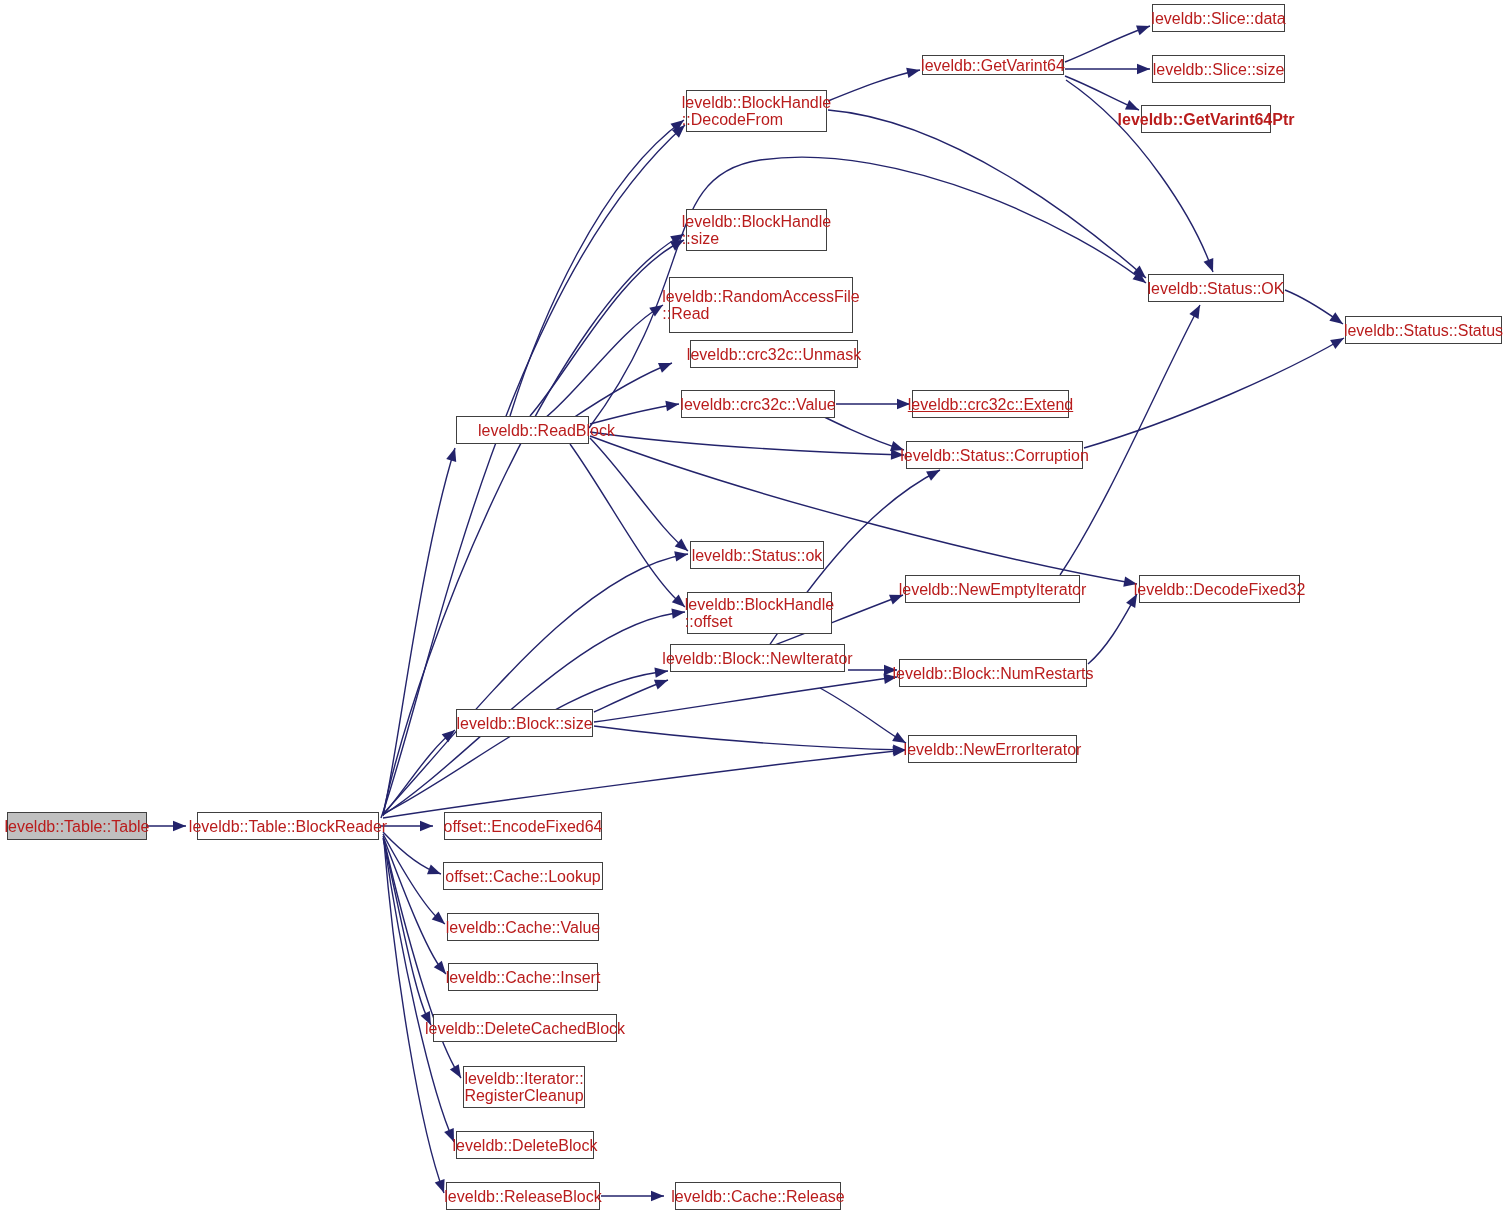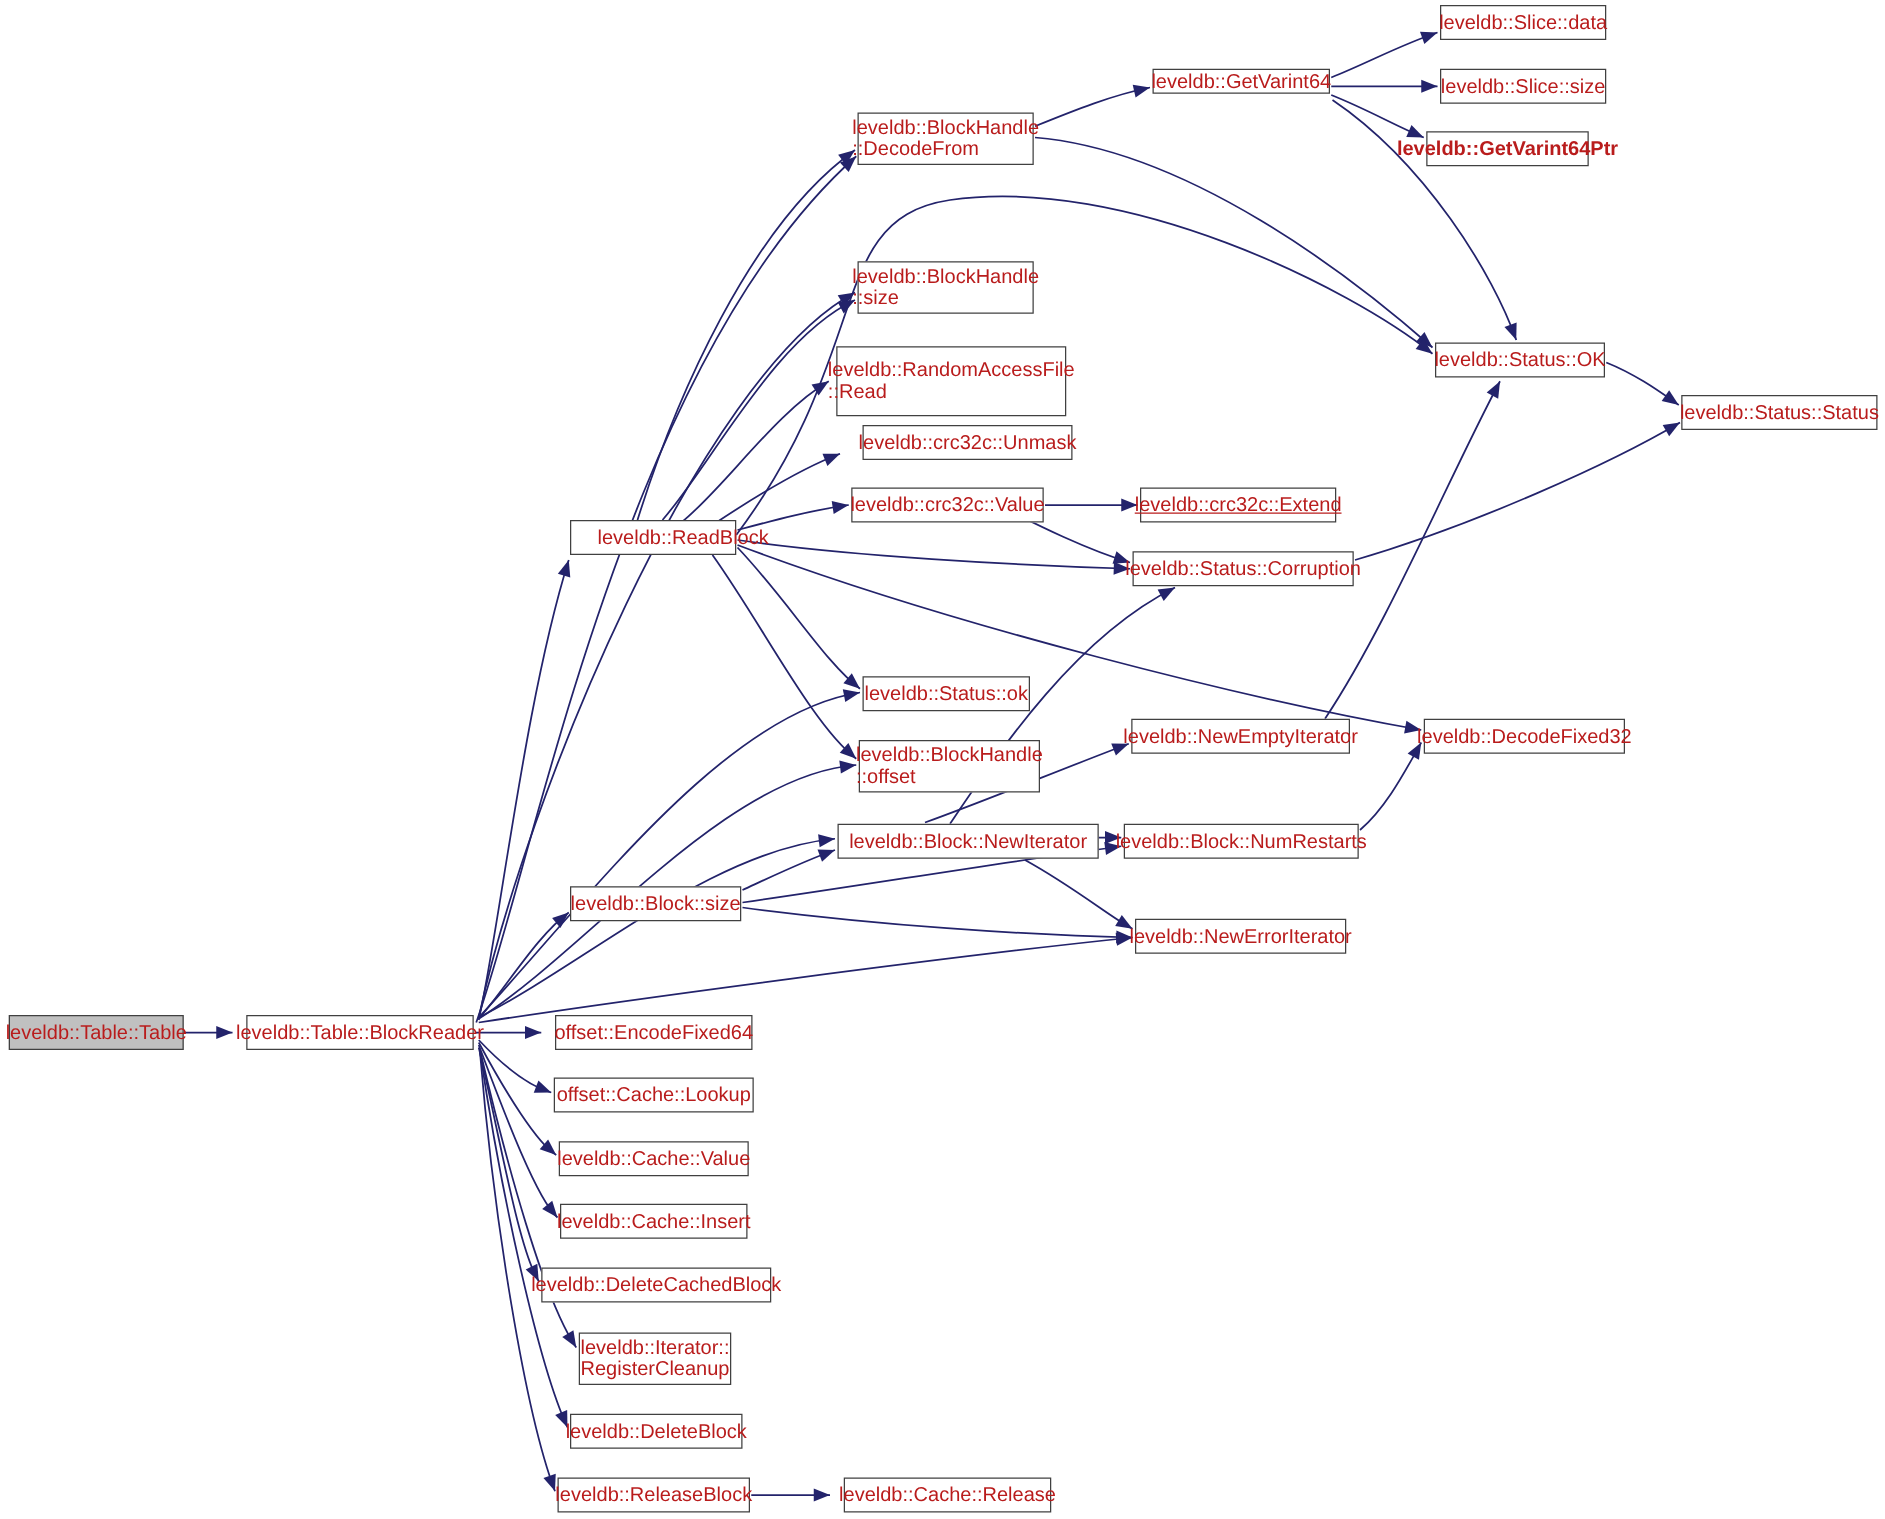--- a/index.html
+++ b/index.html
@@ -172,21 +172,21 @@
       <div class="node" style="left: 674px; top: 340px; width: 168px; height: 28px; margin-left: 16px;">leveldb::crc32c::Unmask</div>
       <div class="node" style="left: 681px; top: 390px; width: 154px; height: 28px;">leveldb::crc32c::Value</div>
       <div class="node" style="left: 912px; top: 390px; width: 157px; height: 28px; text-decoration: underline;">leveldb::crc32c::Extend</div>
       <div class="node" style="left: 456px; top: 416px; width: 133px; height: 28px; padding-left: 48px;">leveldb::ReadBlock</div>
       <div class="node" style="left: 906px; top: 441px; width: 177px; height: 28px;">leveldb::Status::Corruption</div>
       <div class="node" style="left: 690px; top: 541px; width: 134px; height: 28px;">leveldb::Status::ok</div>
       <div class="node" style="left: 687px; top: 592px; width: 145px; height: 42px;">leveldb::BlockHandle
 ::offset</div>
       <div class="node" style="left: 905px; top: 575px; width: 175px; height: 28px;">leveldb::NewEmptyIterator</div>
       <div class="node" style="left: 1139px; top: 575px; width: 161px; height: 28px;">leveldb::DecodeFixed32</div>
-      <div class="node" style="left: 670px; top: 659px; width: 209px; height: 28px;">leveldb::Block::NewIterator</div>
+      <div class="node" style="left: 670px; top: 644px; width: 175px; height: 28px;">leveldb::Block::NewIterator</div>
       <div class="node" style="left: 899px; top: 659px; width: 188px; height: 28px;">leveldb::Block::NumRestarts</div>
       <div class="node" style="left: 456px; top: 709px; width: 137px; height: 28px;">leveldb::Block::size</div>
       <div class="node" style="left: 908px; top: 735px; width: 169px; height: 28px;">leveldb::NewErrorIterator</div>
       <div class="node" style="left: 444px; top: 812px; width: 158px; height: 28px;">offset::EncodeFixed64</div>
       <div class="node" style="left: 443px; top: 862px; width: 160px; height: 28px;">offset::Cache::Lookup</div>
       <div class="node" style="left: 447px; top: 913px; width: 152px; height: 28px;">leveldb::Cache::Value</div>
       <div class="node" style="left: 448px; top: 963px; width: 150px; height: 28px;">leveldb::Cache::Insert</div>
       <div class="node" style="left: 433px; top: 1014px; width: 184px; height: 28px;">leveldb::DeleteCachedBlock</div>
       <div class="node" style="left: 463px; top: 1066px; width: 122px; height: 42px;">leveldb::Iterator::
 RegisterCleanup</div>

